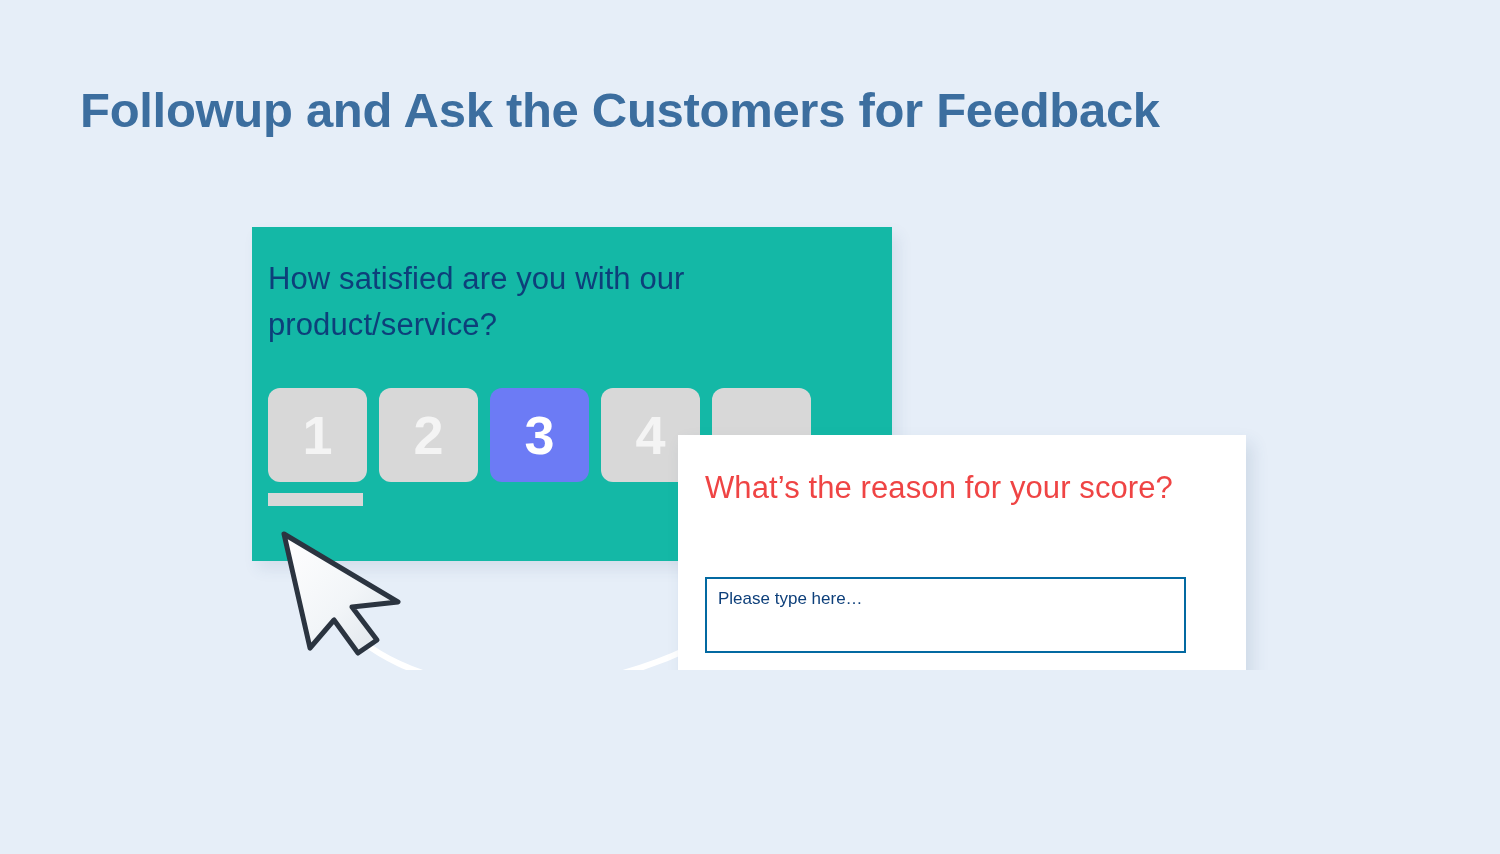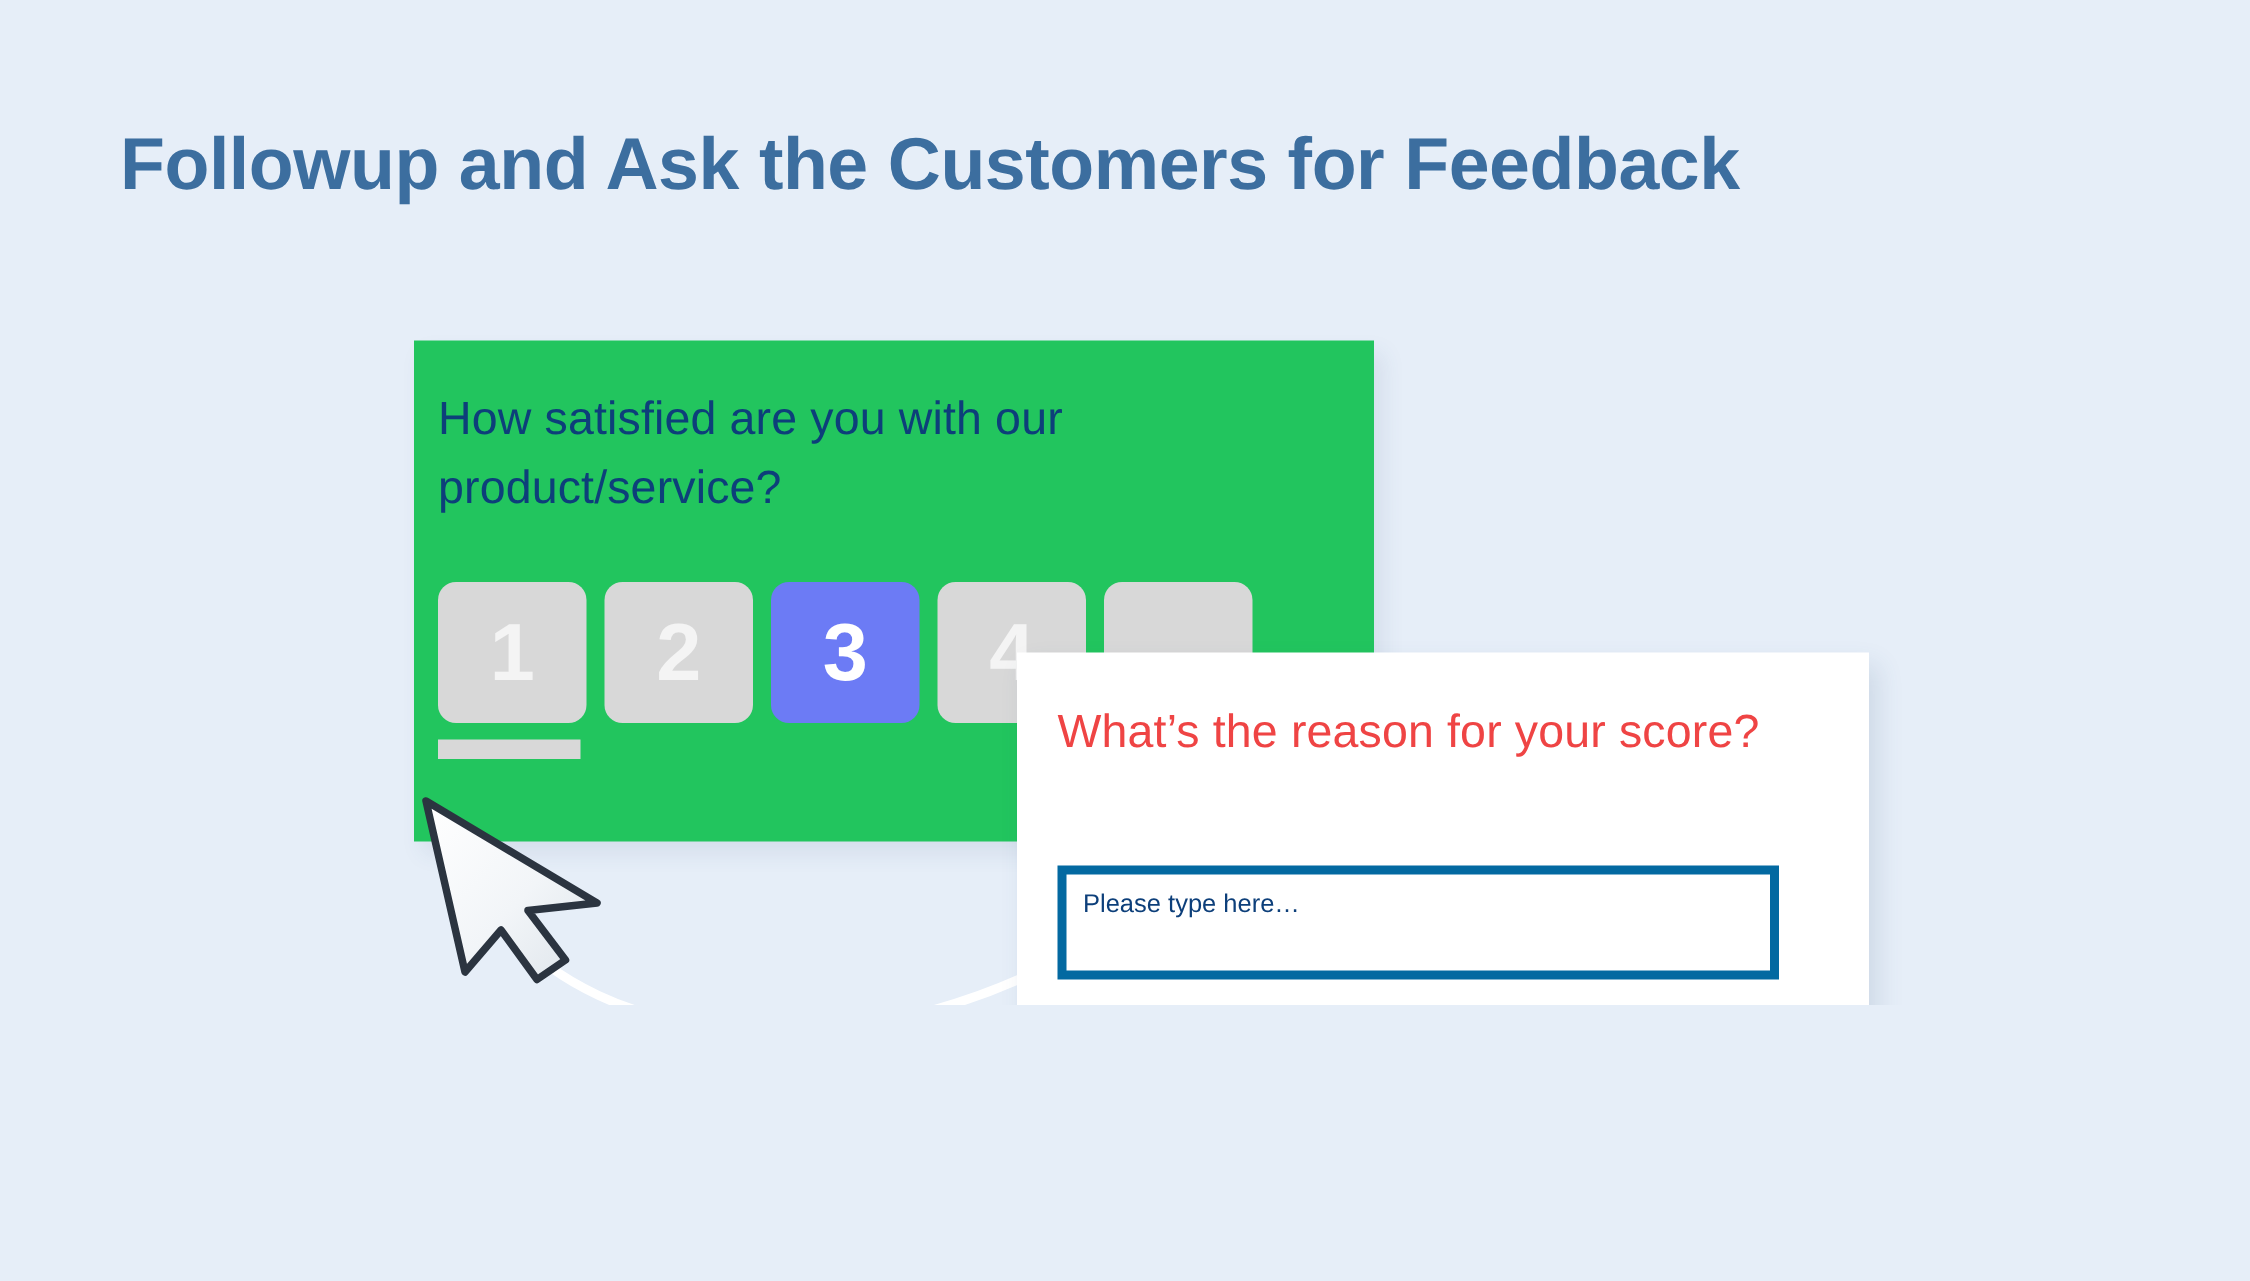--- a/index.html
+++ b/index.html
@@ -46,24 +46,23 @@
     z-index: 1;
   }
 
   
   #card-rating {
     position: absolute;
     left: 252px;
     top: 227px;
     width: 640px;
     height: 334px;
-    background: #22c55e;
+    background: #14b8a6;
     box-shadow: 6px 8px 14px rgba(60, 90, 130, 0.10);
     z-index: 2;
-    margin-left: 24px;
   }
   #rating-question {
     position: absolute;
     left: 16px;
     top: 29px;
     width: 590px;
     font-size: 31px;
     color: #0d3f7a;
     line-height: 1.48;
     letter-spacing: 0.1px;
@@ -126,21 +125,21 @@
     color: #ef4444;
     line-height: 1.48;
     letter-spacing: 0.1px;
   }
   #reason-textarea {
     position: absolute;
     left: 27px;
     top: 142px;
     width: 481px;
     height: 76px;
-    border: 6px solid #0369a1;
+    border: 2px solid #0369a1;
     background: #ffffff;
     box-sizing: border-box;
     padding: 9px 11px;
     font-family: "Liberation Sans", sans-serif;
     font-size: 17px;
     color: #0d3f7a;
     resize: none;
     outline: none;
     line-height: 1.3;
   }

